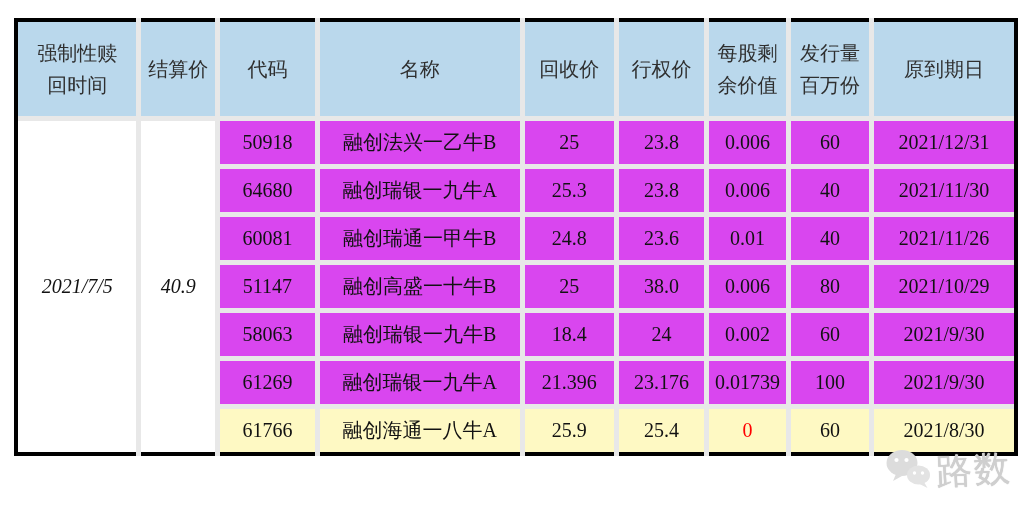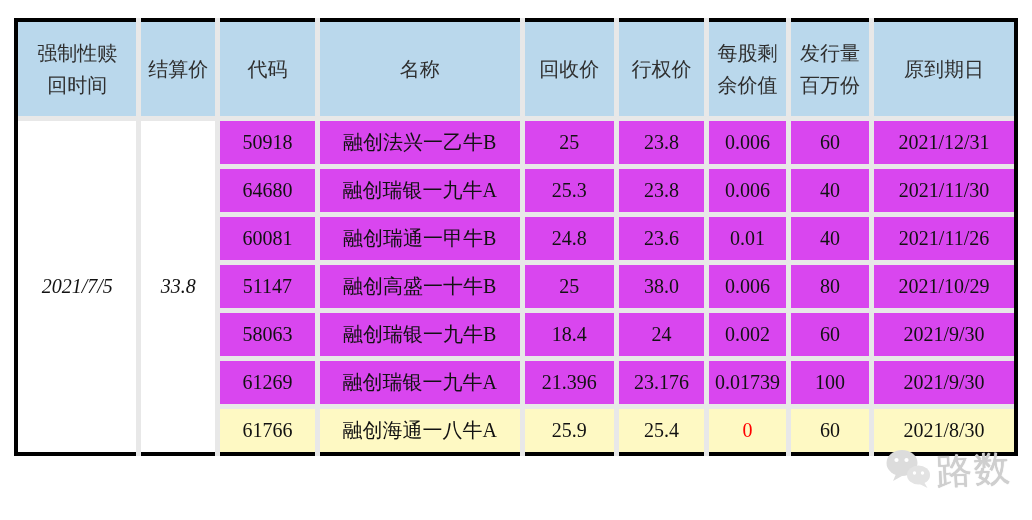--- a/index.html
+++ b/index.html
@@ -91,21 +91,21 @@
           <th>每股剩
 余价值</th>
           <th>发行量
 百万份</th>
           <th class="edge-r">原到期日</th>
         </tr>
       </thead>
       <tbody>
         <tr>
           <td class="mergedcell edge-l" rowspan="7">2021/7/5</td>
-          <td class="mergedcell" rowspan="7">33.8</td>
+          <td class="mergedcell" rowspan="7">40.9</td>
           <td>50918</td>
           <td>融创法兴一乙牛B</td>
           <td>25</td>
           <td>23.8</td>
           <td>0.006</td>
           <td>60</td>
           <td class="edge-r">2021/12/31</td>
         </tr>
         <tr>
           <td>64680</td>

